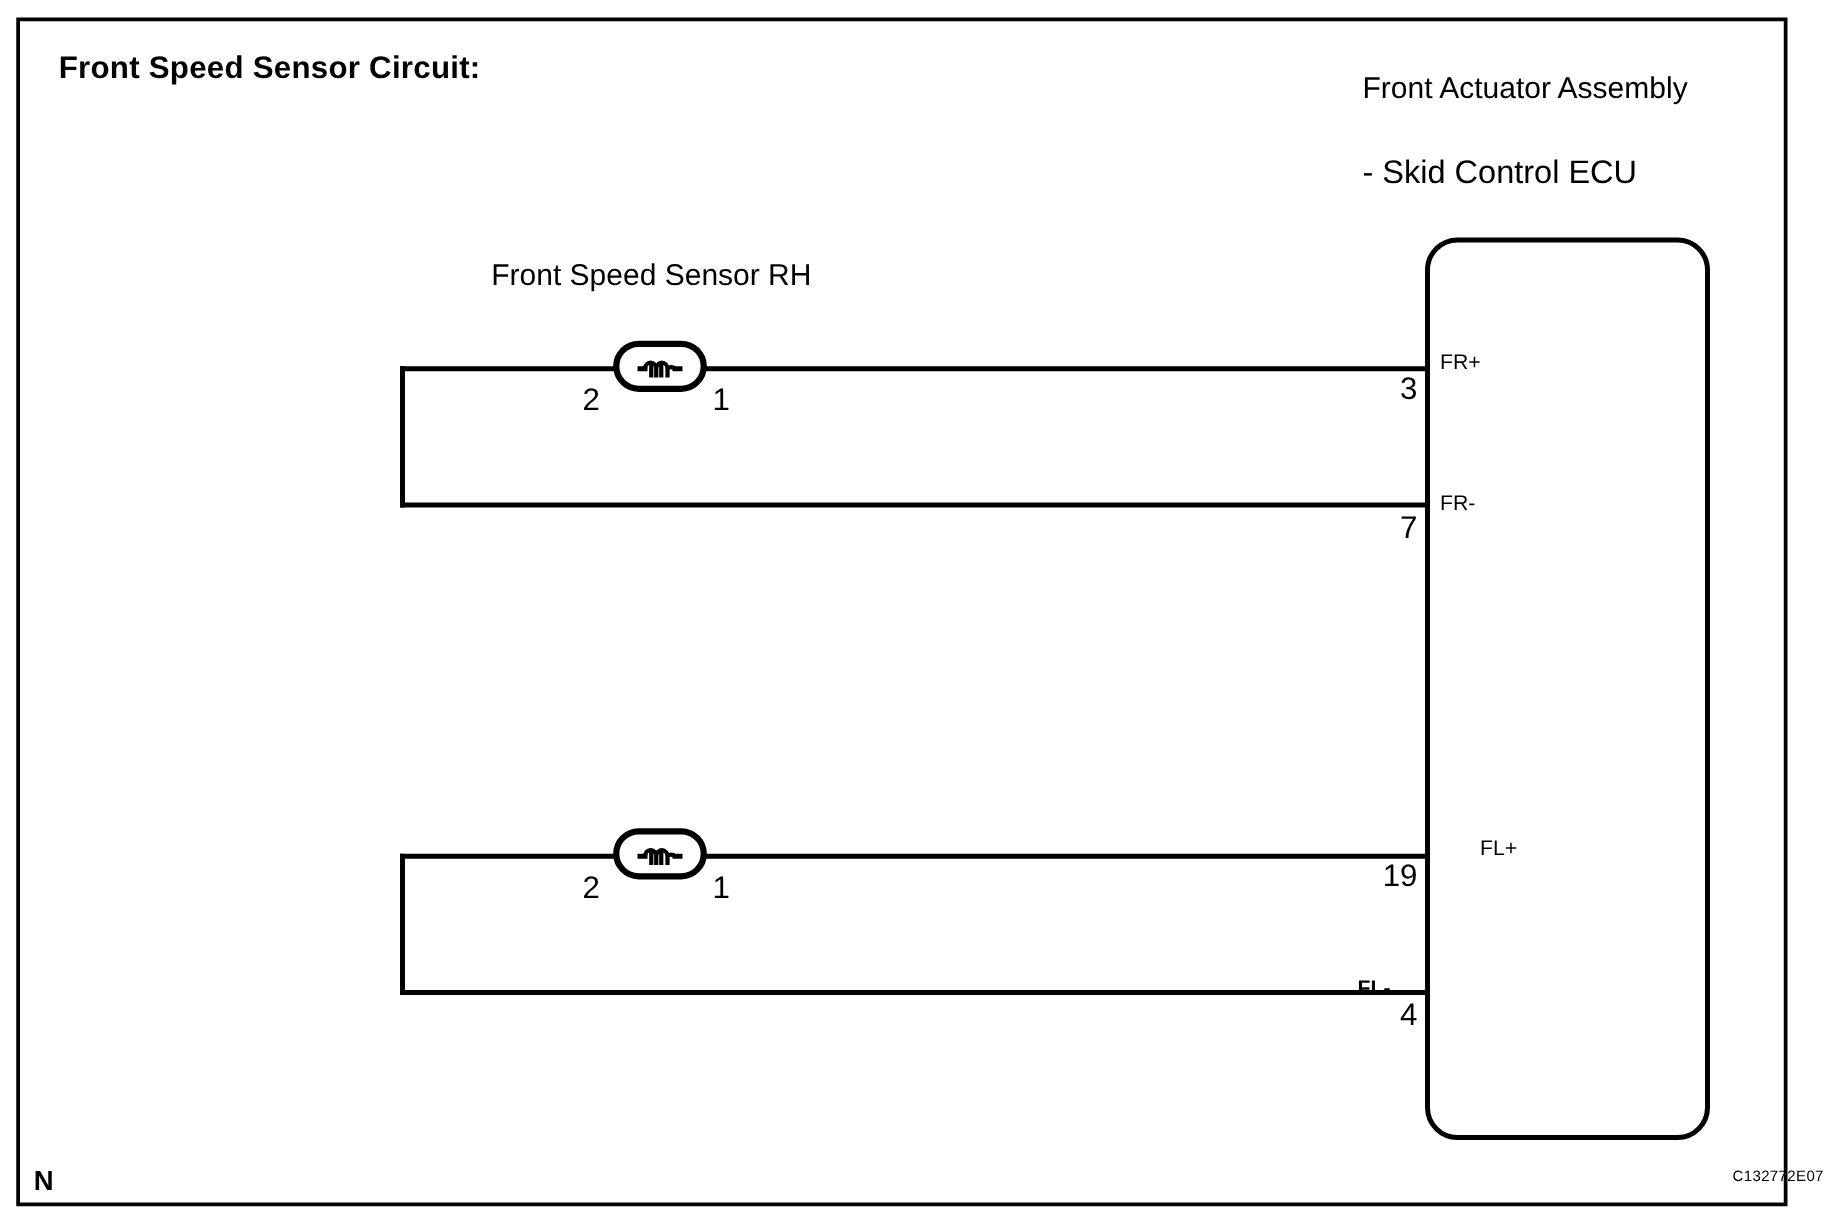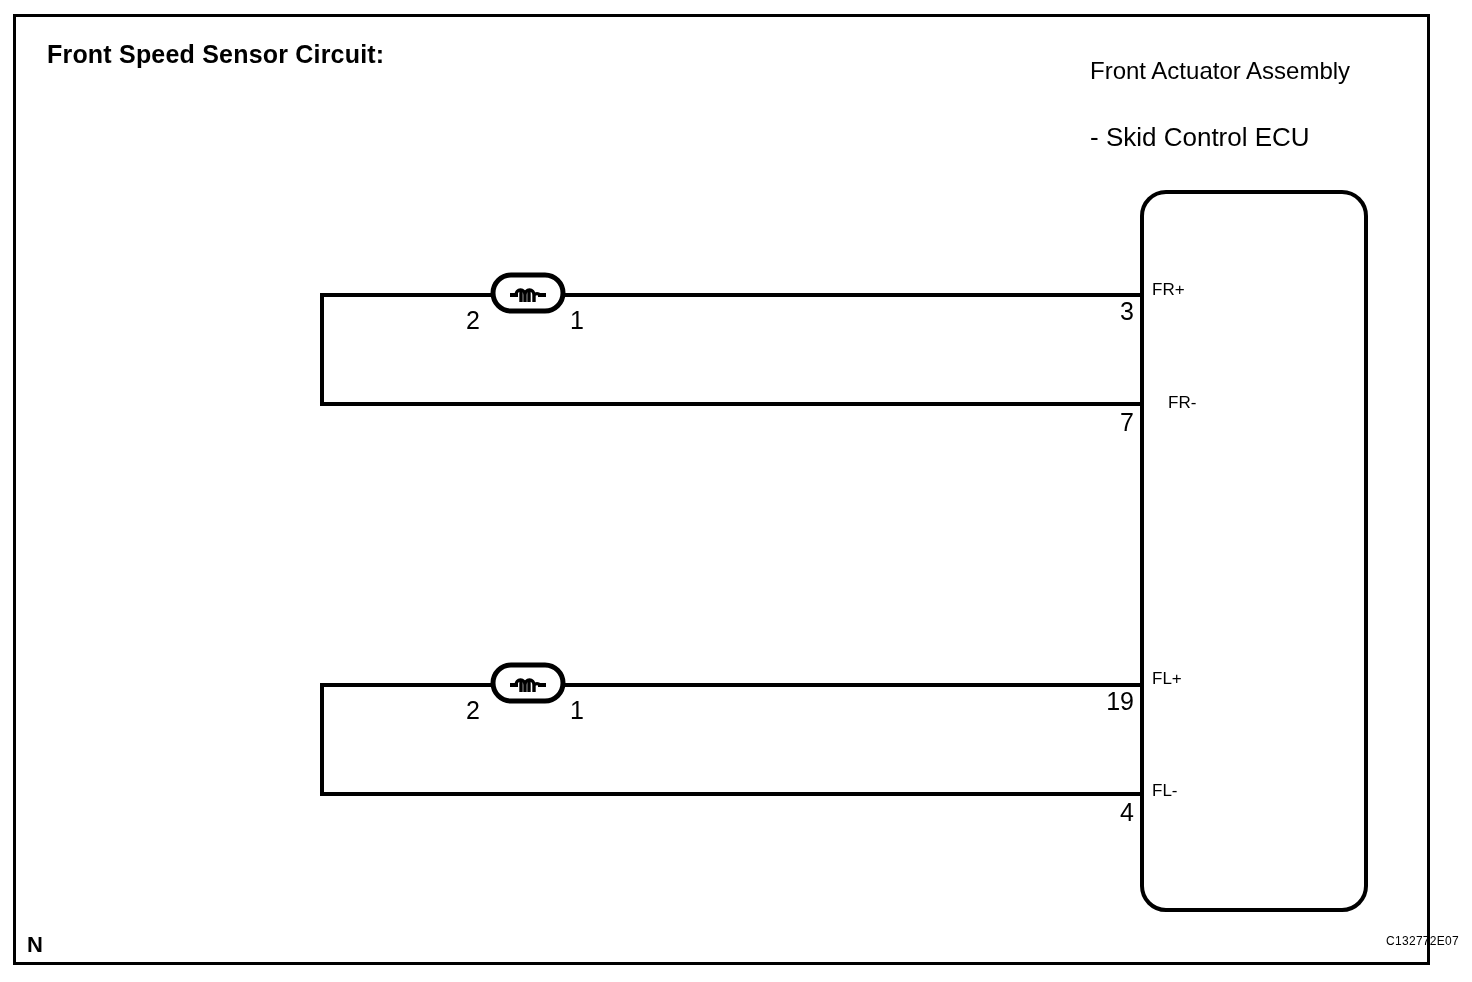--- a/index.html
+++ b/index.html
@@ -134,34 +134,35 @@
   <div class="txt" id="title">Front Speed Sensor Circuit:</div>
 
   <div class="txt" id="ecu-title-1">Front Actuator Assembly</div>
 
   <div class="txt" id="ecu-title-2">- Skid Control ECU</div>
 
   <div id="ecu-box"></div>
 
   <div class="ecu-pin-name" style="left:1152px; top:281px;">FR+</div>
 
-  <div class="ecu-pin-name" style="left:1152px; top:394px;margin-left:16px;">FR-</div>
-
-  <div class="ecu-pin-name" style="left:1152px; top:670px;">FL+</div>
-
-  <div class="ecu-pin-name" style="left:1152px; top:782px;">FL-</div>
+  <div class="ecu-pin-name" style="left:1152px; top:394px;">FR-</div>
+
+  <div class="ecu-pin-name" style="left:1184px; top:670px;">FL+</div>
+
+  <div class="ecu-pin-name" style="left:1086px; top:782px;font-weight:bold;">FL-</div>
 
   <div class="pin-number" style="left:1088px; top:299px; width:46px;">3</div>
 
   <div class="pin-number" style="left:1088px; top:410px; width:46px;">7</div>
 
   <div class="pin-number" style="left:1088px; top:689px; width:46px;">19</div>
 
   <div class="pin-number" style="left:1088px; top:800px; width:46px;">4</div>
 
+  <div class="txt" id="sensor-rh-label">Front Speed Sensor RH</div>
 
   <div class="wire-h" style="left:320px; top:293px; width:822px;"></div>
 
   <div class="wire-v" style="left:320px; top:293px; height:113px;"></div>
 
   <div class="wire-h" style="left:320px; top:402px; width:822px;"></div>
 
   <div class="sensor-symbol" style="left:490px; top:272px;">
     <svg width="76" height="42" viewBox="0 0 76 42">
       <rect x="3" y="3" width="70" height="36" rx="18" ry="18" fill="#ffffff" stroke="#000000" stroke-width="5"></rect>

